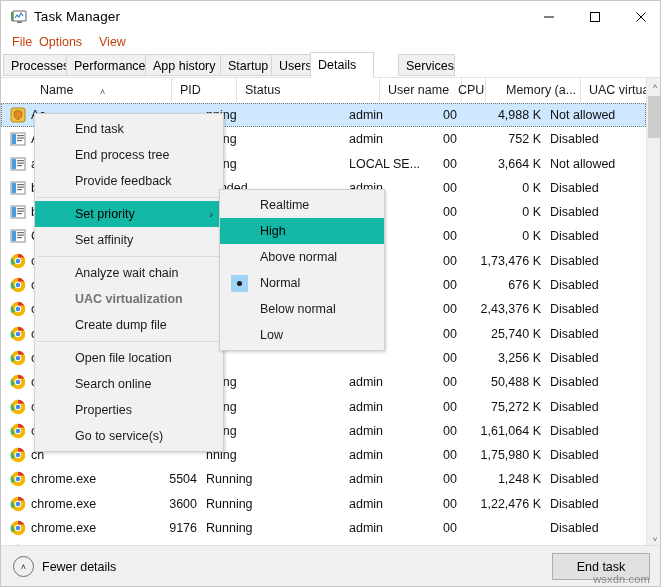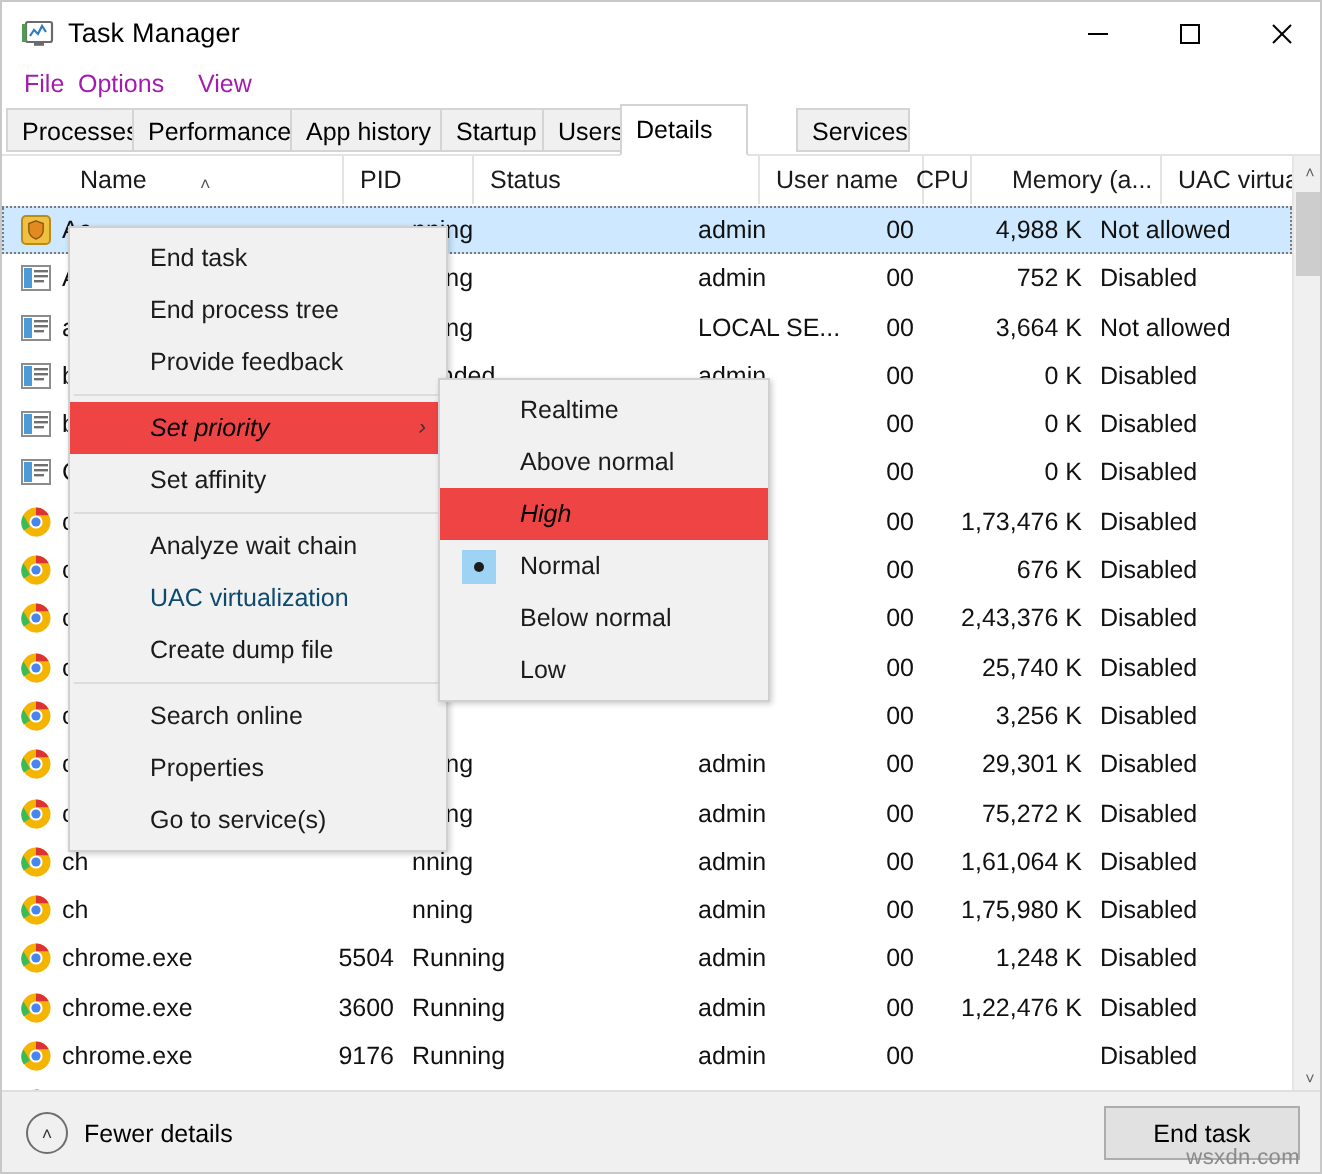--- a/index.html
+++ b/index.html
@@ -59,21 +59,21 @@
     position: absolute;
     left: 0; top: 30px;
     width: 661px; height: 22px;
   }
   .menubar .mi {
     position: absolute;
     top: 1px;
     height: 20px;
     line-height: 20px;
     font-size: 12.5px;
-    color: #a21caf;
+    color: #c2410c;
     padding: 0 5px;
     cursor: default;
   }
 
   
   .tabstrip {
     position: absolute;
     left: 0; top: 51px;
     width: 661px; height: 25px;
   }
@@ -271,22 +271,22 @@
   .mitem {
     position: relative;
     height: 26px;
     line-height: 26px;
     font-size: 12.5px;
     color: #1b1b1b;
     padding-left: 40px;
     white-space: nowrap;
     cursor: default;
   }
-  .mitem.hl { background: #ef4444; color: #000; font-style: italic; }
-  .mitem.disabled { color: #0c4a6e; }
+  .mitem.hl { background: #14b8a6; color: #000; }
+  .mitem.disabled { color: #737373; font-weight: bold; }
   .mitem .arrow {
     position: absolute;
     right: 10px; top: 0;
     font-size: 11px;
     color: #333;
   }
   .msep {
     height: 1px;
     background: #dcdcdc;
     margin: 3px 2px;
@@ -552,21 +552,21 @@
               <path d="M1.9 12.3 A7.2 7.2 0 0 1 1.7 4.6 L5 10.2 Z" fill="#3cba54"></path>
               <path d="M14.3 4.6 A7.2 7.2 0 0 1 8 15.2 L11 10 Z" fill="#f4b400"></path>
               <circle cx="8" cy="8" r="3.3" fill="#ffffff"></circle>
               <circle cx="8" cy="8" r="2.3" fill="#4885ed"></circle>
             </svg></span>
           <span class="cell c-name">ch</span>
           <span class="cell c-pid"></span>
           <span class="cell c-stat">nning</span>
           <span class="cell c-user">admin</span>
           <span class="cell c-cpu">00</span>
-          <span class="cell c-mem">29,301 K</span>
+          <span class="cell c-mem">50,488 K</span>
           <span class="cell c-uac">Disabled</span>
         </div>
         <div class="row">
           <span class="pic"><svg width="16" height="16" viewBox="0 0 16 16">
               <circle cx="8" cy="8" r="7.2" fill="#f4b400"></circle>
               <path d="M8 0.8 A7.2 7.2 0 0 1 14.3 4.6 L8 4.6 Z" fill="#db3236"></path>
               <path d="M1.9 12.3 A7.2 7.2 0 0 1 1.7 4.6 L5 10.2 Z" fill="#3cba54"></path>
               <path d="M14.3 4.6 A7.2 7.2 0 0 1 8 15.2 L11 10 Z" fill="#f4b400"></path>
               <circle cx="8" cy="8" r="3.3" fill="#ffffff"></circle>
               <circle cx="8" cy="8" r="2.3" fill="#4885ed"></circle>
@@ -694,29 +694,30 @@
       <div class="mitem"><span>End process tree</span></div>
       <div class="mitem"><span>Provide feedback</span></div>
       <div class="msep"></div>
       <div class="mitem hl"><span>Set priority</span><span class="arrow">›</span></div>
       <div class="mitem"><span>Set affinity</span></div>
       <div class="msep"></div>
       <div class="mitem"><span>Analyze wait chain</span></div>
       <div class="mitem disabled"><span>UAC virtualization</span></div>
       <div class="mitem"><span>Create dump file</span></div>
       <div class="msep"></div>
+      <div class="mitem"><span>Open file location</span></div>
       <div class="mitem"><span>Search online</span></div>
       <div class="mitem"><span>Properties</span></div>
       <div class="mitem"><span>Go to service(s)</span></div>
     </div>
 
   <div class="ctxmenu sub" id="submenu">
       <div class="mitem"><span>Realtime</span></div>
+      <div class="mitem hl"><span>High</span></div>
       <div class="mitem"><span>Above normal</span></div>
-      <div class="mitem hl"><span>High</span></div>
       <div class="mitem"><span class="radio-dot">
           <i></i>
         </span><span>Normal</span></div>
       <div class="mitem"><span>Below normal</span></div>
       <div class="mitem"><span>Low</span></div>
     </div>
 
   <div class="bottombar">
     <div class="fewer">
       <span class="chev-circle">˄</span>

